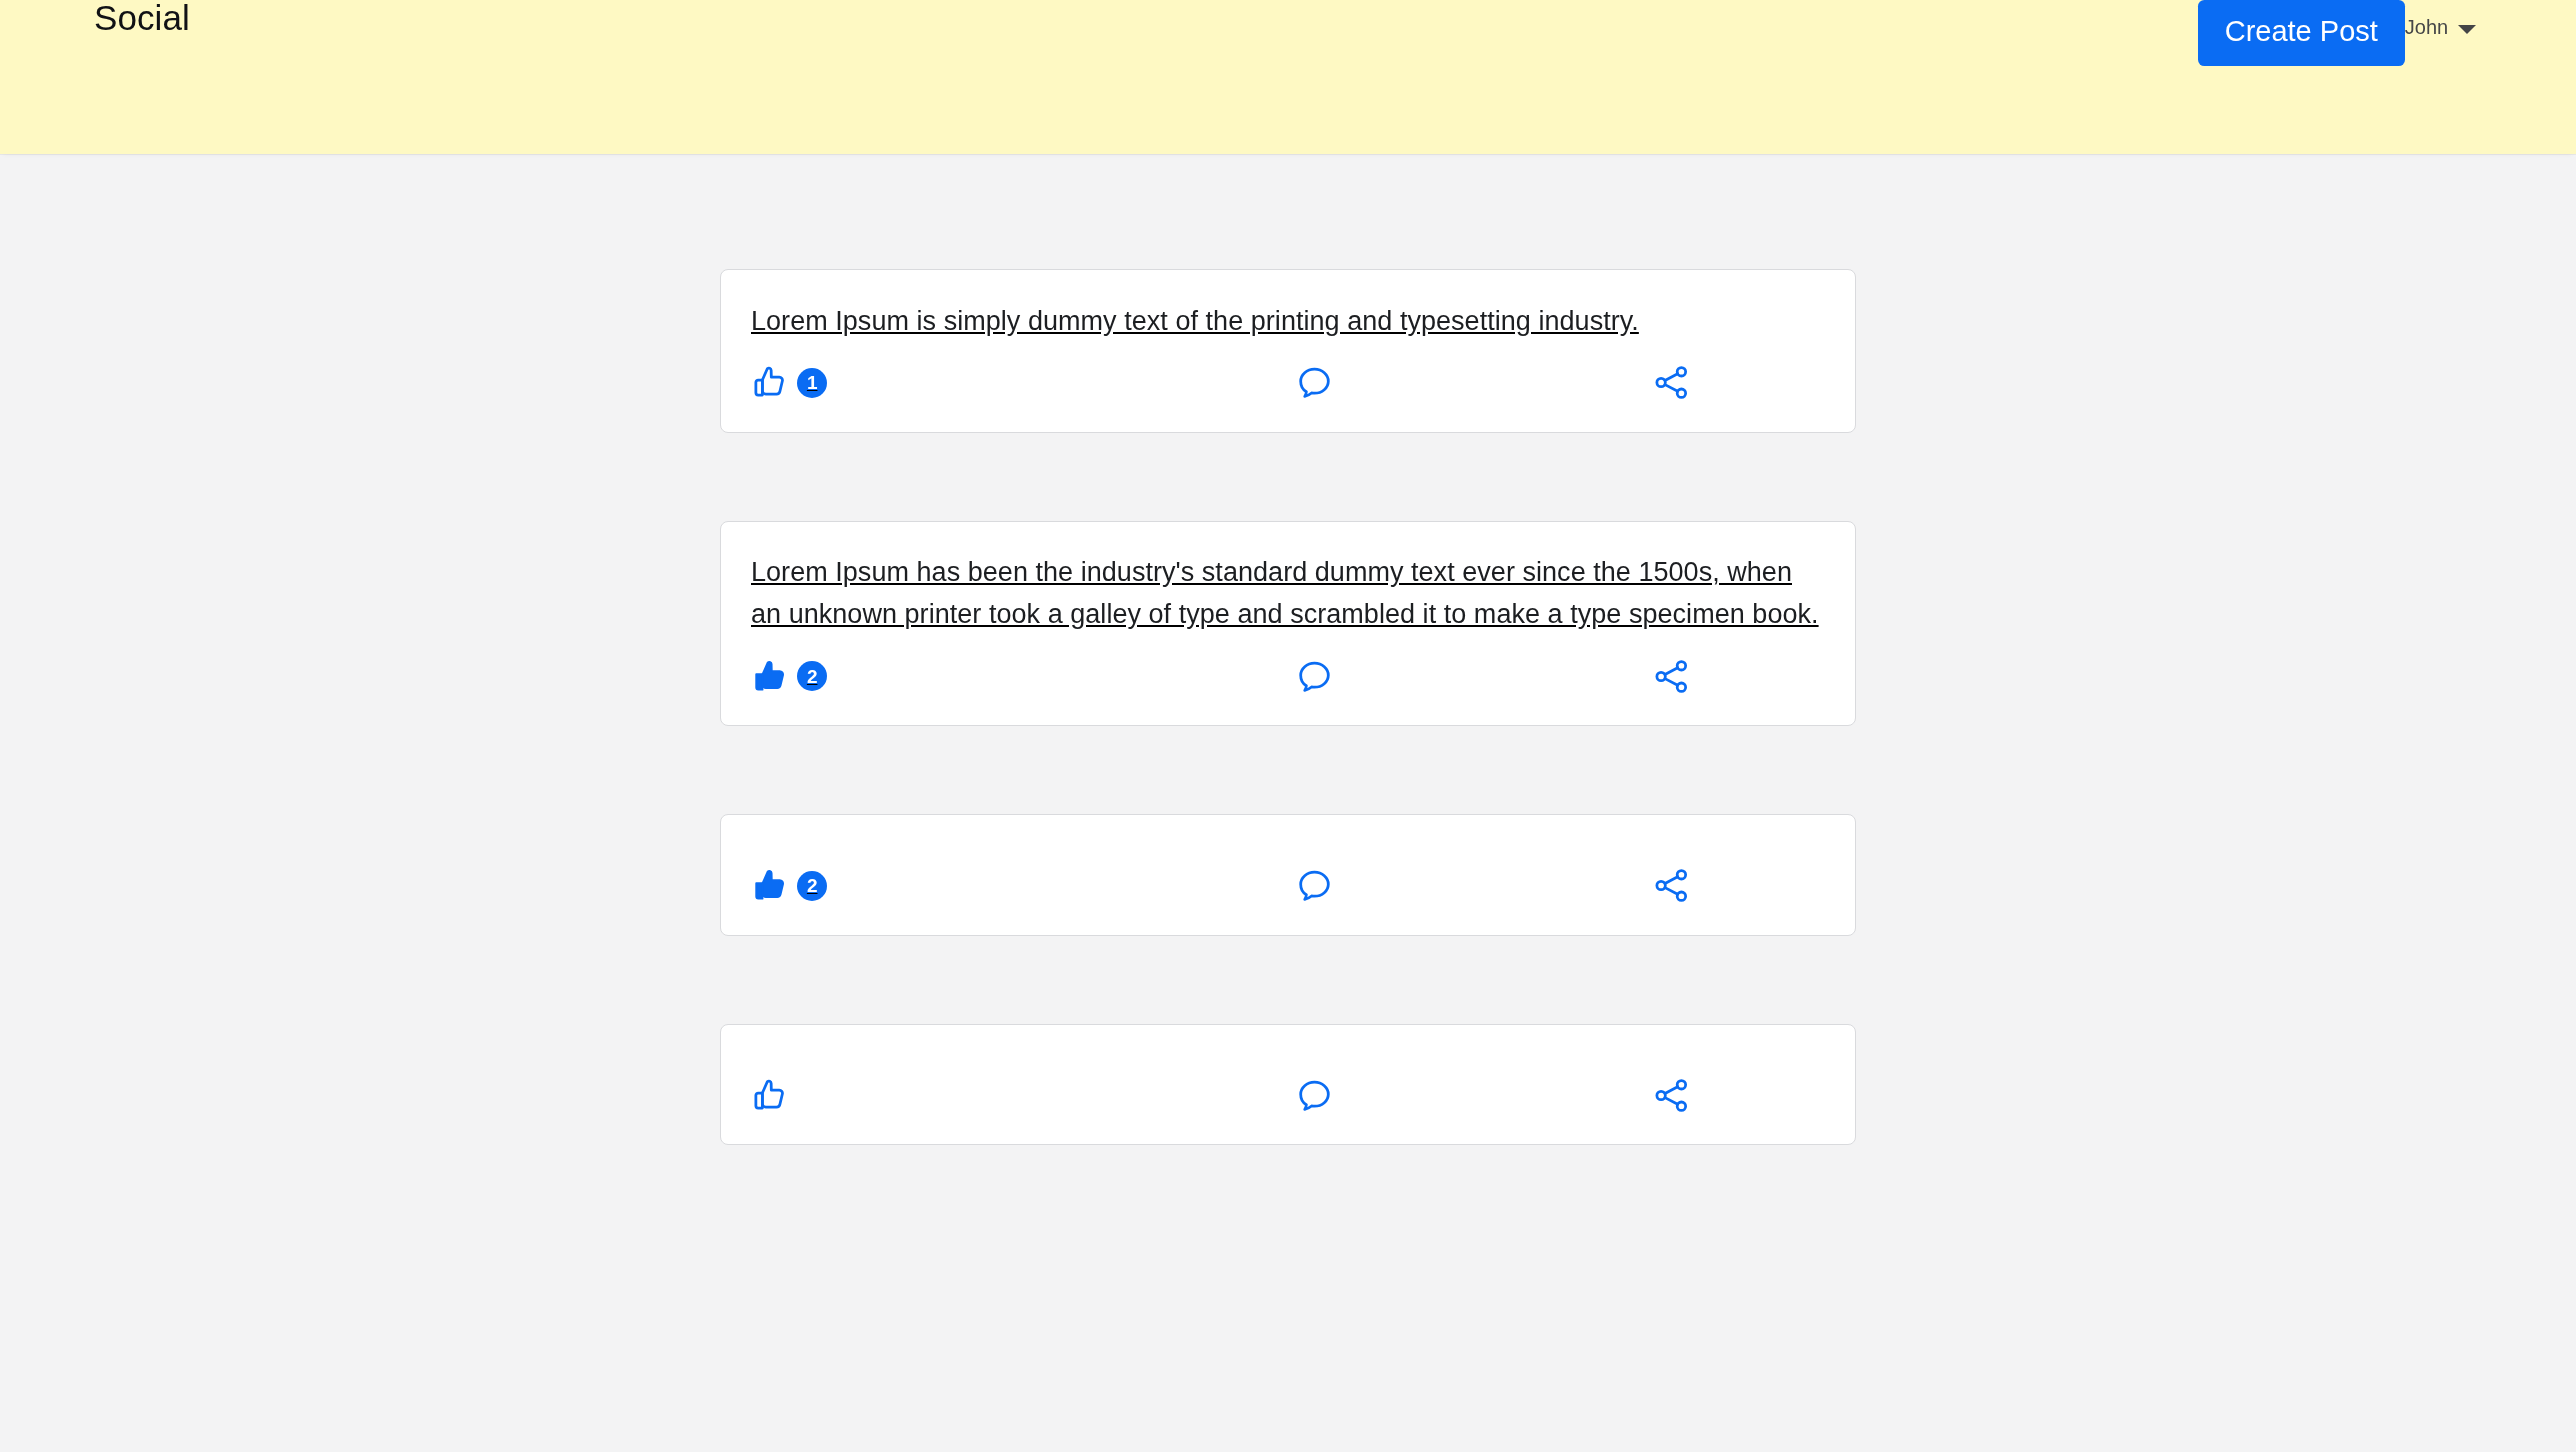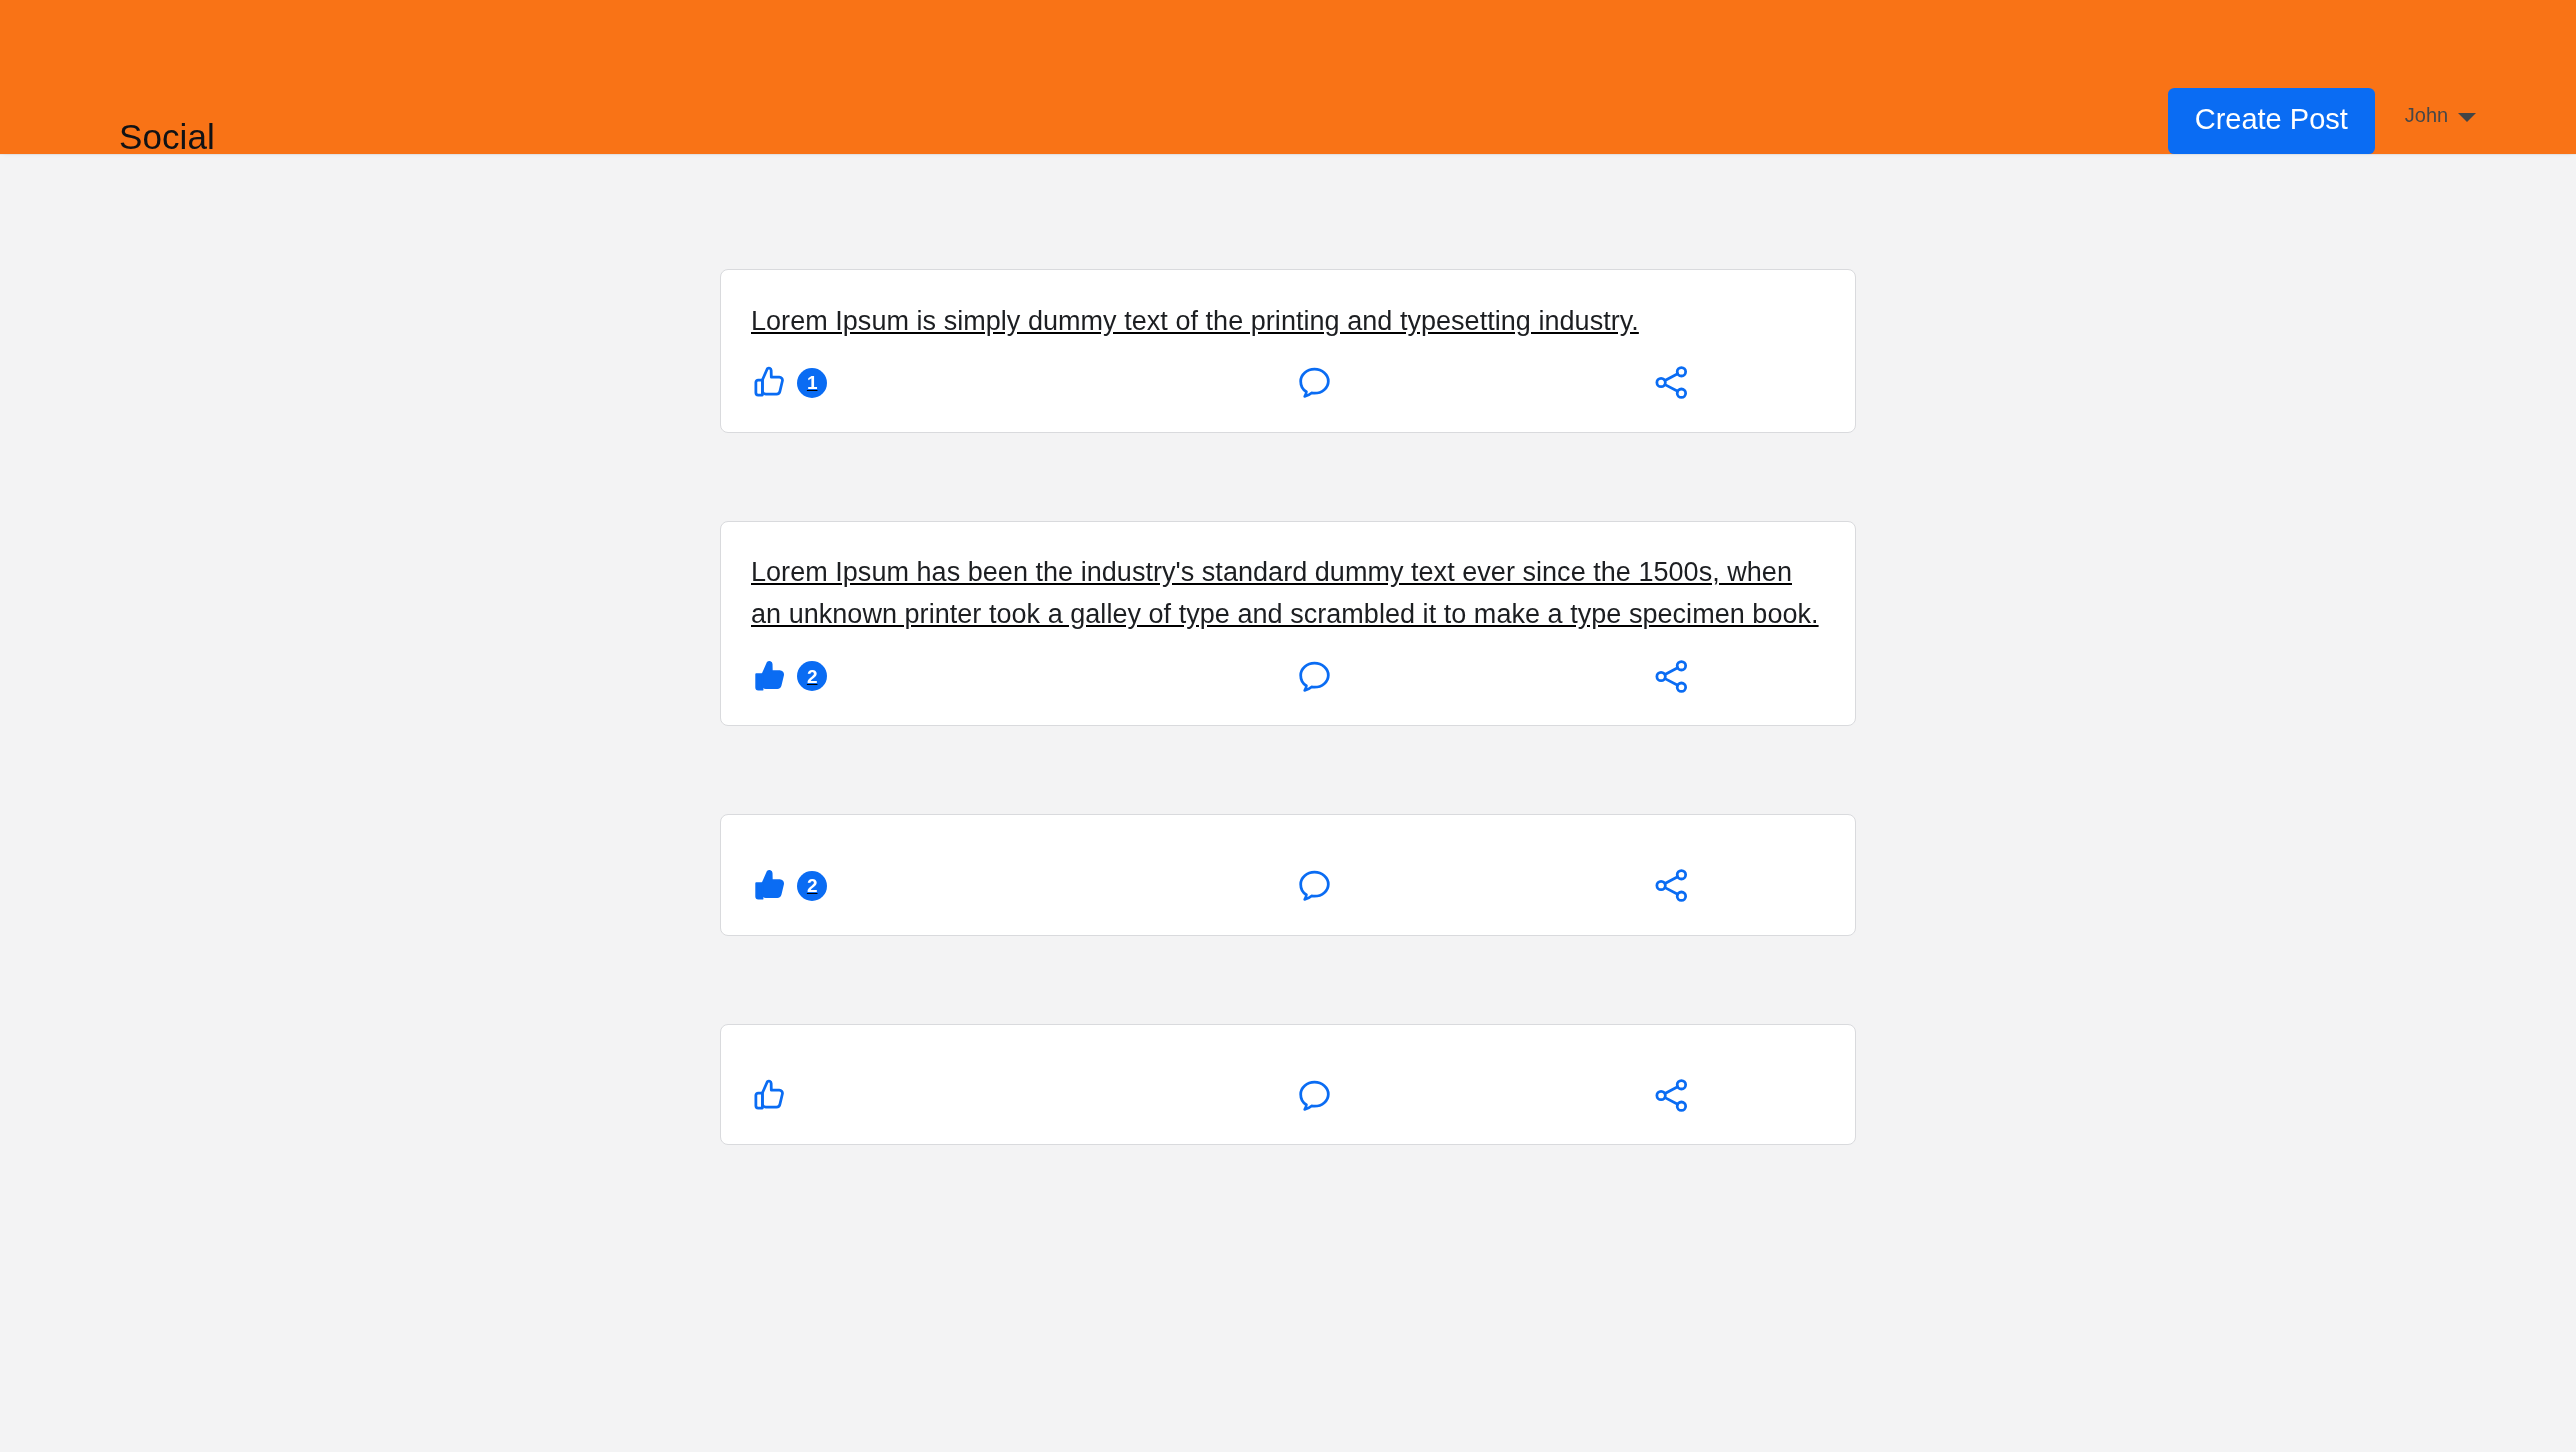--- a/index.html
+++ b/index.html
@@ -12,38 +12,37 @@
     overflow: hidden;
     background: #f3f3f4;
     font-family: "Liberation Sans", sans-serif;
     -webkit-font-smoothing: antialiased;
   }
 
   
   .navbar {
     position: relative;
     height: 154px;
-    background: #f97316;
-    display: flex;
-    align-items: flex-end;
-    padding: 0 100px 0 119px;
+    background: #fef9c3;
+    display: flex;
+    align-items: flex-start;
+    padding: 0 100px 0 94px;
     box-shadow: 0 0.9px 0 rgba(0,0,0,0.055), 0 2.7px 5.4px -2.7px rgba(0,0,0,0.06);
   }
   .brand {
     font-size: 35px;
     color: #111215;
     font-weight: 400;
     letter-spacing: 0.1px;
     line-height: 1;
   }
   .nav-right {
     margin-left: auto;
     display: flex;
     align-items: center;
-    gap: 30px;
   }
   .btn-create {
     background: #0a6cf3;
     color: #ffffff;
     border: none;
     border-radius: 6.3px;
     font-family: "Liberation Sans", sans-serif;
     font-size: 29px;
     line-height: 1;
     padding: 17px 27px 19.7px;

